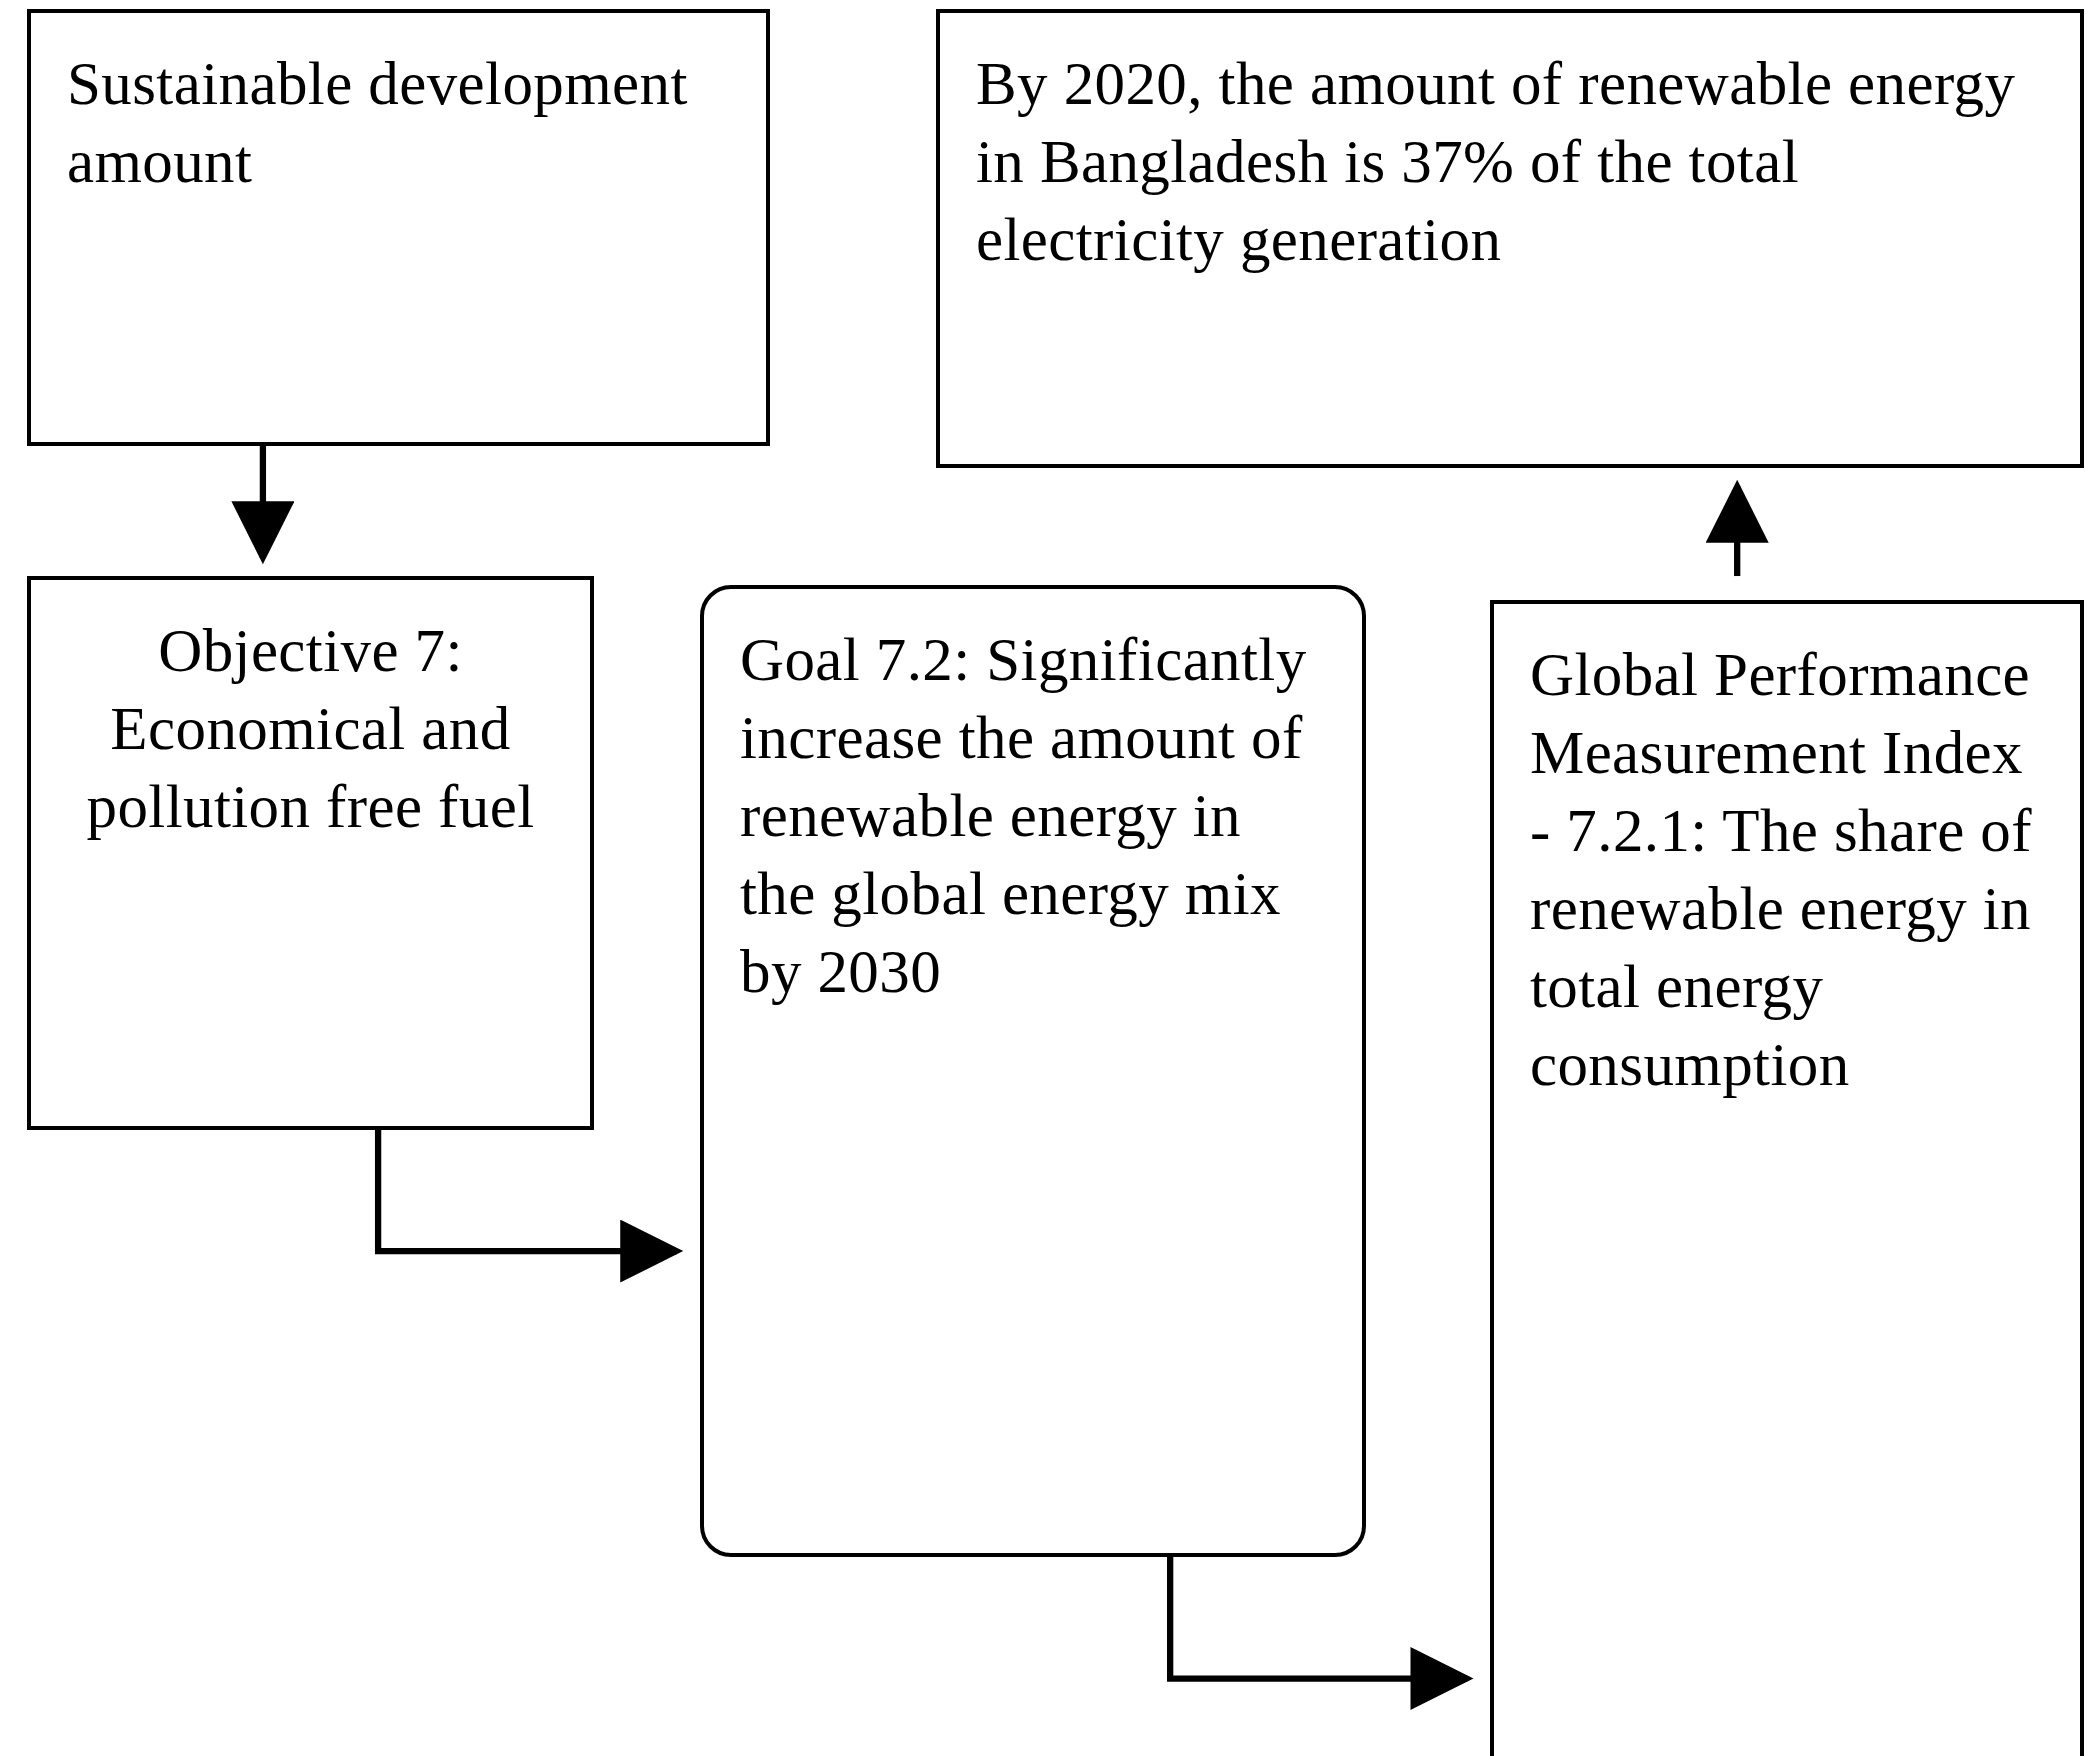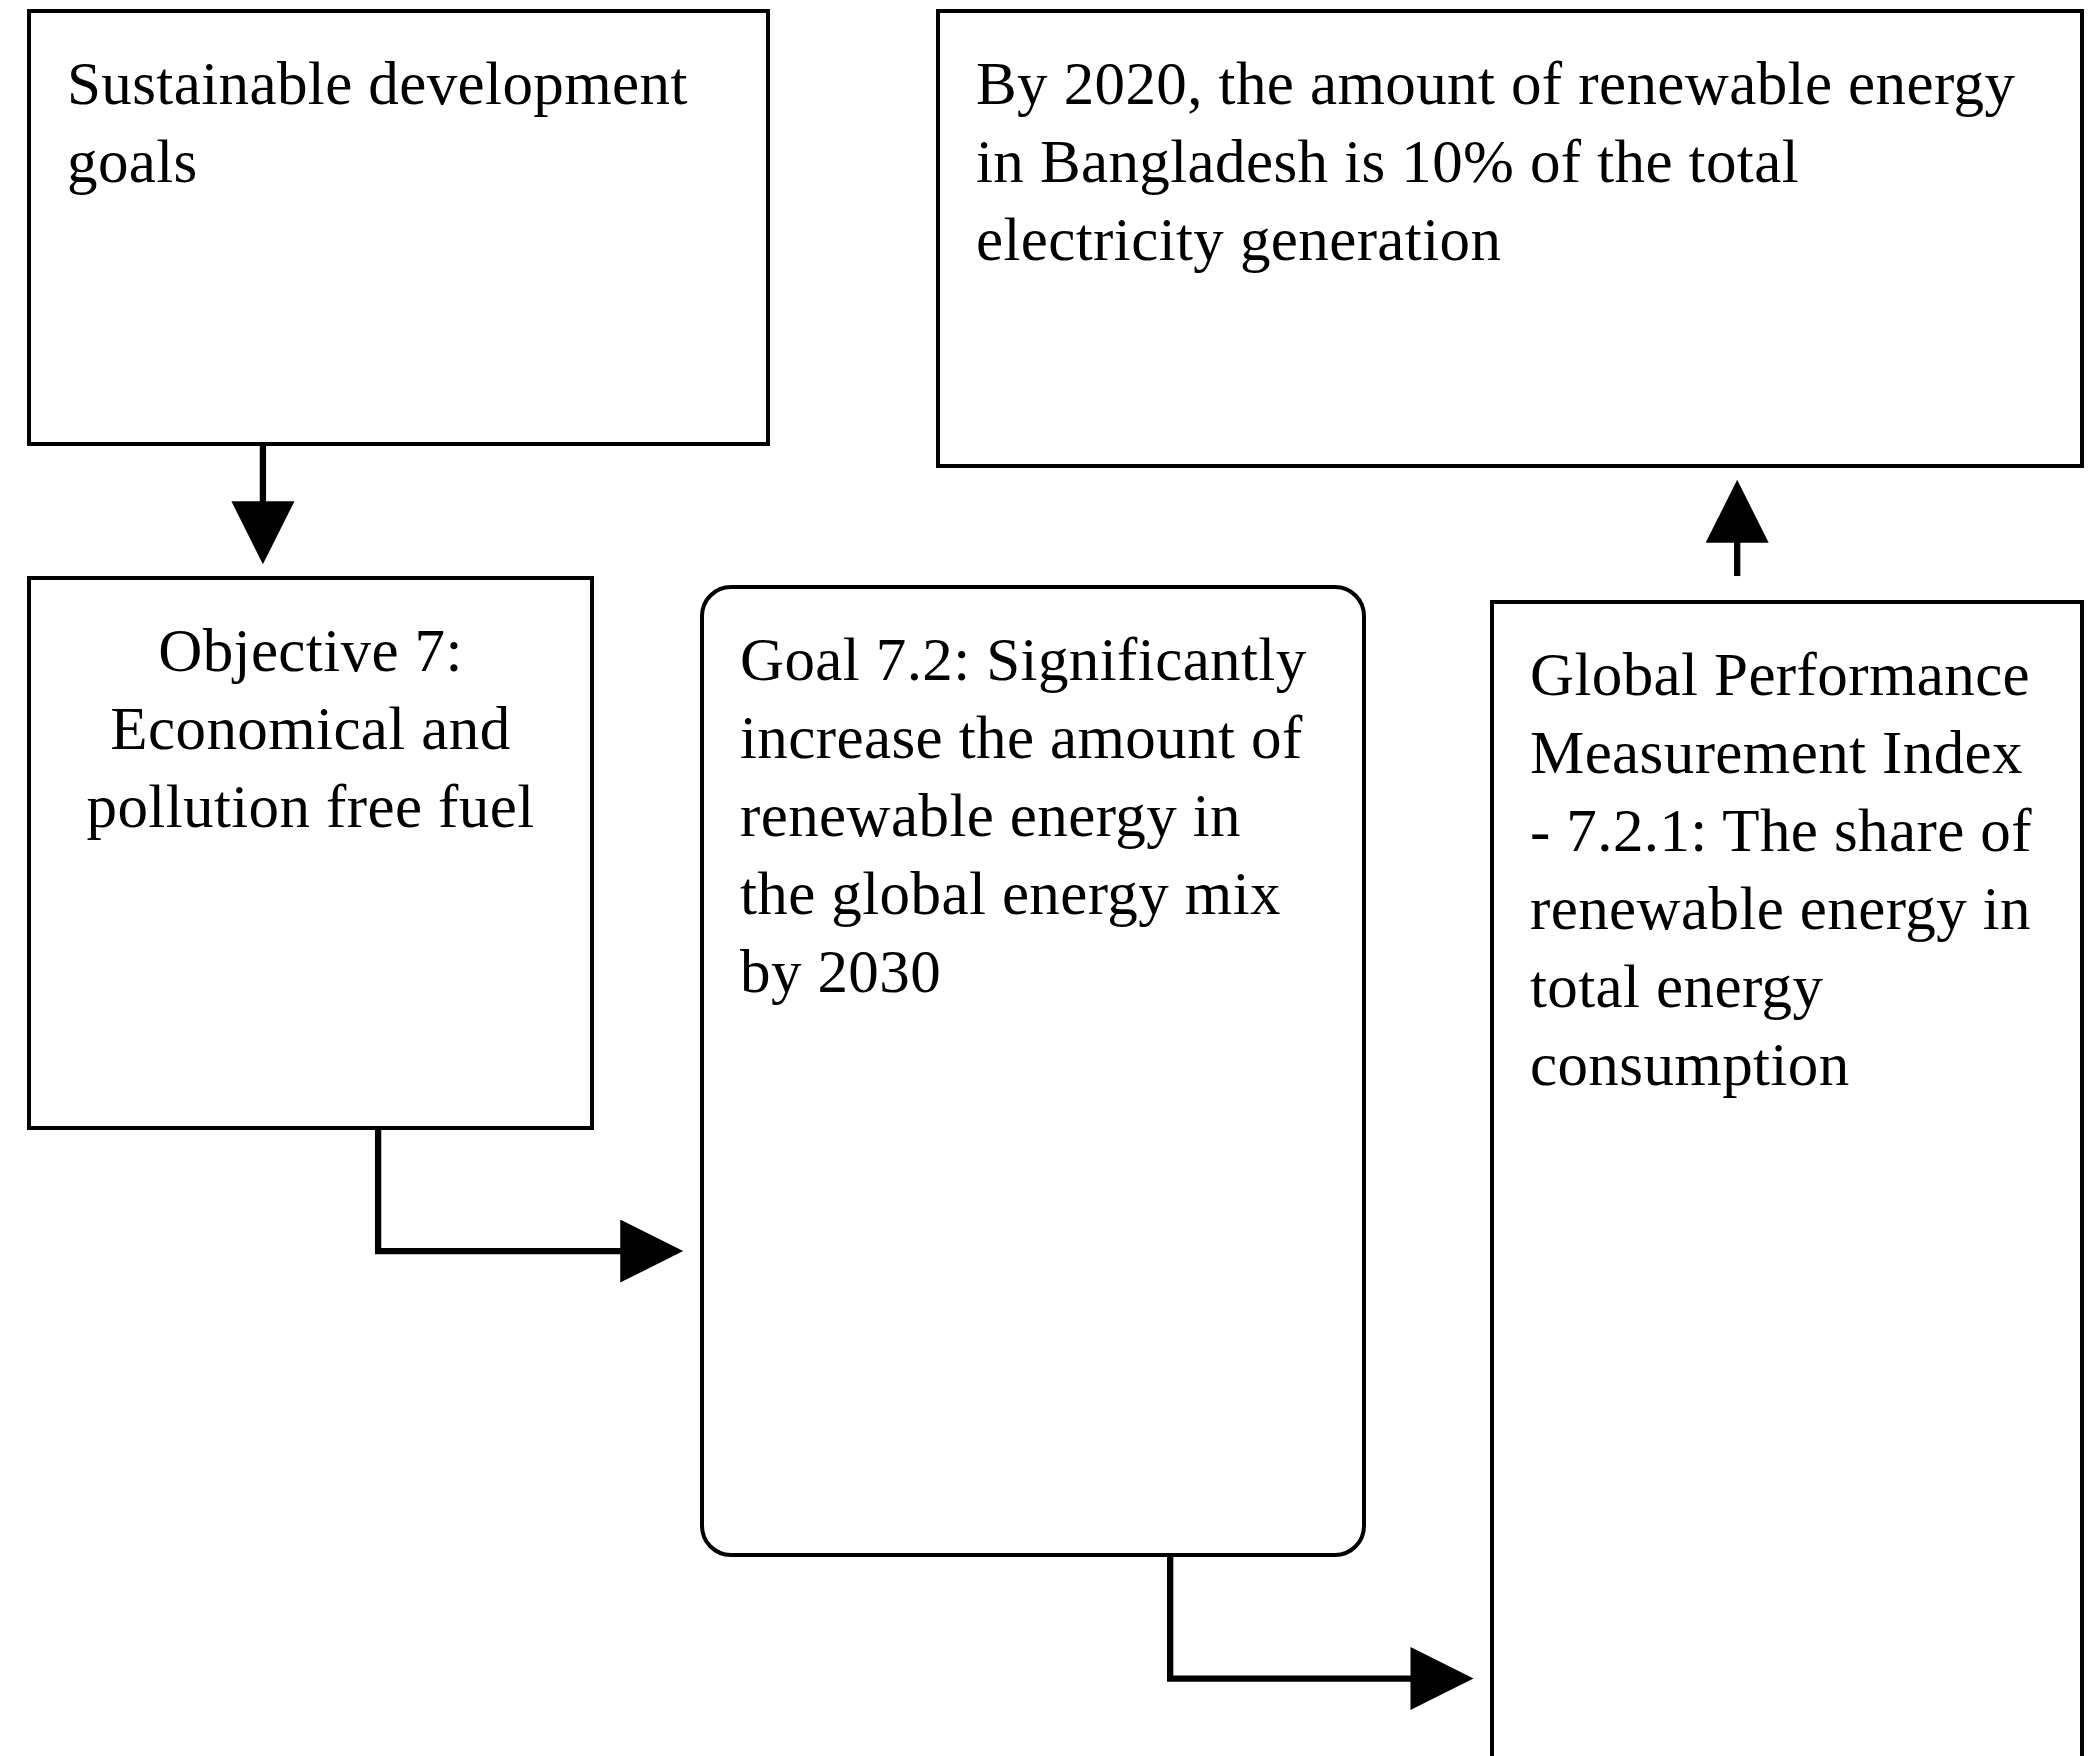--- a/index.html
+++ b/index.html
@@ -77,23 +77,23 @@
     width: 2100px;
     height: 1756px;
     pointer-events: none;
   }
 </style>
 </head>
 <body>
 
 <div class="canvas">
 
-  <div class="node" id="node-sdg">Sustainable development goals</div>
+  <div class="node" id="node-sdg">Sustainable development amount</div>
 
-  <div class="node" id="node-target2020">By 2020, the amount of renewable energy in Bangladesh is 10% of the total electricity generation</div>
+  <div class="node" id="node-target2020">By 2020, the amount of renewable energy in Bangladesh is 37% of the total electricity generation</div>
 
   <div class="node" id="node-objective7">Objective 7: Economical and pollution free fuel</div>
 
   <div class="node" id="node-goal72">Goal 7.2: Significantly increase the amount of renewable energy in the global energy mix by 2030</div>
 
   <div class="node" id="node-index721">Global Performance Measurement Index - 7.2.1: The share of renewable energy in total energy consumption</div>
 
   <svg class="arrow-layer" viewBox="0 0 2333 1951" xmlns="http://www.w3.org/2000/svg">
     <defs>
       <marker id="arrowhead" markerWidth="12" markerHeight="12" refX="9" refY="5" orient="auto" markerUnits="strokeWidth">

